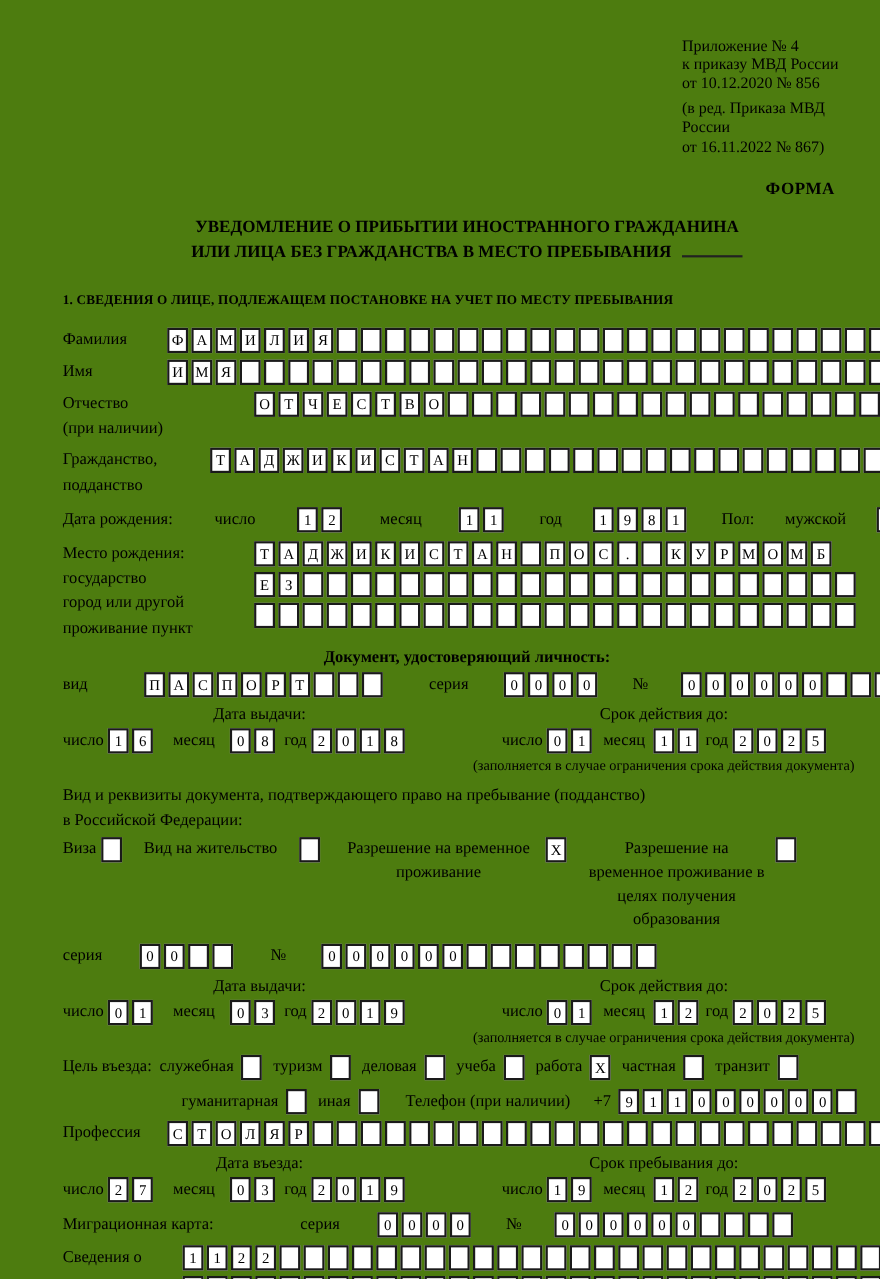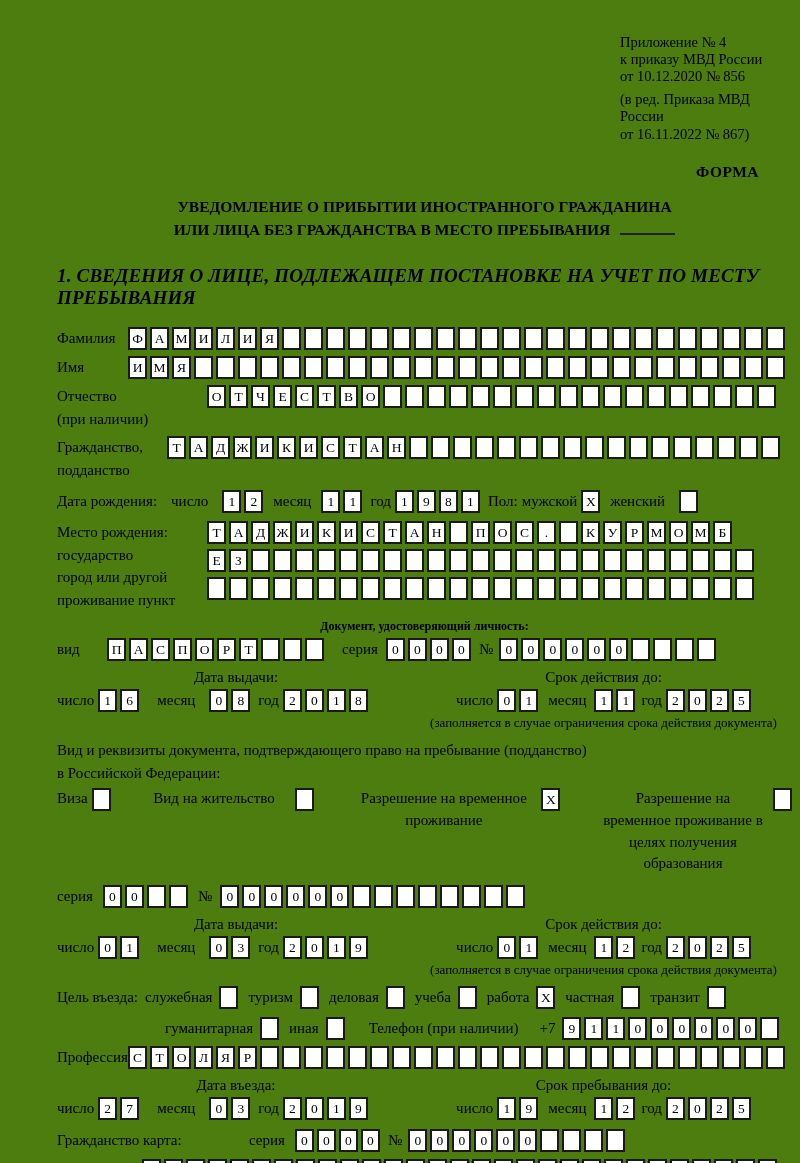--- a/index.html
+++ b/index.html
@@ -8,49 +8,49 @@
     color:#000;font-family:"Liberation Serif","DejaVu Serif",serif;font-size:15px;
     overflow:hidden;box-sizing:border-box;
   }
   .content{padding:34px 8px 0 57px;}
   
   .annex{margin-left:563px;line-height:1.18;font-size:14.5px;}
   .annex .ed{margin-top:6px;}
   .forma{font-weight:bold;text-align:right;padding-right:33px;margin-top:20px;font-size:15.5px;letter-spacing:.5px;}
   .title{text-align:center;font-weight:bold;font-size:15.5px;margin-top:14px;line-height:1.5;font-family:Liberation Serif, serif;}
   .blankline{display:inline-block;width:55px;border-bottom:2px solid #222;height:14px;margin-left:10px;}
-  .sechead{font-weight:bold;font-size:19px;margin-top:24px;letter-spacing:.2px;font-style:italic;}
+  .sechead{font-weight:bold;font-size:12px;margin-top:24px;letter-spacing:.2px;}
   
-  .row{display:flex;align-items:flex-start;margin-top:6px;}
+  .row{display:flex;align-items:flex-start;margin-top:6px;gap:24px;}
   .aic{align-items:center;}
   .lbl{flex:none;line-height:1.5;}
   .w71{width:71px;}
   .w110{width:110px;}
   .w150{width:150px;}
   .w85{width:85px;}
   .cells{display:flex;gap:3px;flex:none;}
   .cell{
     flex:none;width:15px;height:19px;border:2px solid #1a1a1a;
     display:flex;align-items:center;justify-content:center;
     font-size:13.5px;line-height:1;background:#fff;
   }
   .vcells{display:flex;flex-direction:column;gap:5px;}
   .ml4{margin-left:4px;}.ml6{margin-left:6px;}.ml8{margin-left:8px;}
   .ml10{margin-left:10px;}.ml14{margin-left:14px;}.ml18{margin-left:18px;}.ml20{margin-left:20px;}
   
-  .dochead{text-align:center;font-weight:bold;margin-top:8px;font-size:12px;}
+  .dochead{text-align:center;font-weight:bold;margin-top:8px;font-size:15px;}
   
   .datepair{display:flex;margin-top:8px;}
   .dp-left{width:358px;flex:none;}
   .dp-right{flex:1;}
   .dp-head{text-align:center;margin-bottom:3px;}
   .dp-row{display:flex;align-items:center;}
   .dp-note{font-size:13px;margin-top:3px;text-align:center;white-space:nowrap;}
   
-  .optrow{display:flex;align-items:flex-start;margin-top:4px;justify-content:space-between;}
+  .optrow{display:flex;align-items:flex-start;margin-top:4px;}
   .opt{display:flex;align-items:flex-start;}
   .optlbl{line-height:1.45;}
   .optc{text-align:center;}
   .w175{width:175px;flex:none;}
   .w160{width:160px;flex:none;}
   
   .prow{display:flex;align-items:center;margin-top:8px;}
   .prow .lbl{margin-right:7px;}
   .prow .cells{margin-right:10px;}
   .indent{margin-left:108px;}
@@ -672,21 +672,21 @@
               <div class="cell">2</div>
               <div class="cell">0</div>
               <div class="cell">2</div>
               <div class="cell">5</div>
             </div>
         </div>
       </div>
     </div>
 
     <div class="row aic" style="margin-top:9px;">
-      <span class="lbl" style="width:172px;">Гражданство карта:</span>
+      <span class="lbl" style="width:172px;">Миграционная карта:</span>
       <span class="lbl ml20">серия</span>
       <div class="cells ml10">
           <div class="cell">0</div>
           <div class="cell">0</div>
           <div class="cell">0</div>
           <div class="cell">0</div>
         </div>
       <span class="lbl ml8">№</span>
       <div class="cells ml6">
           <div class="cell">0</div>

